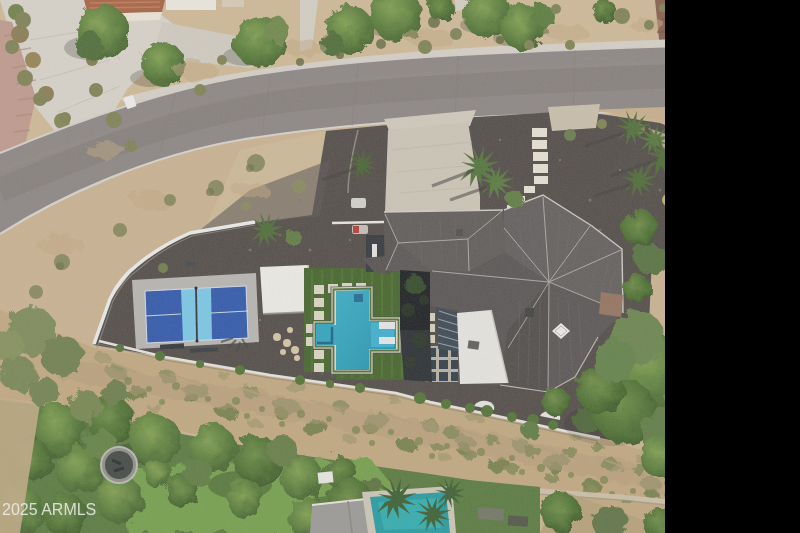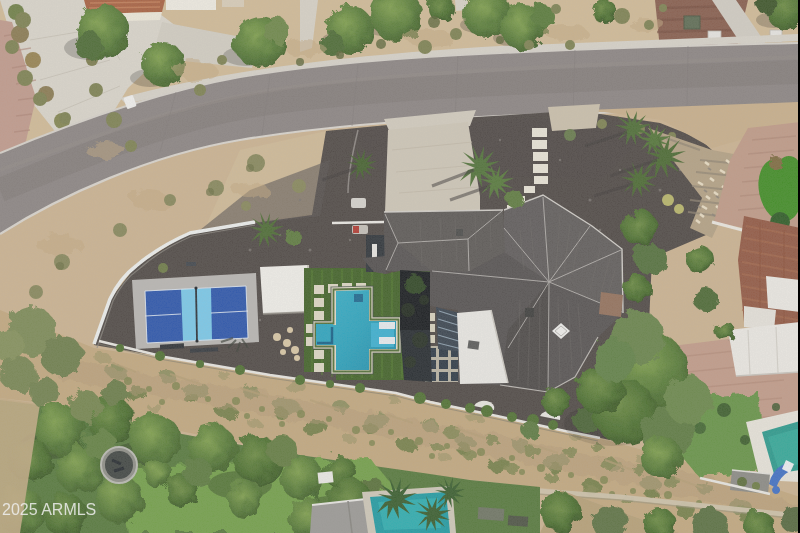--- a/index.html
+++ b/index.html
@@ -1,16 +1,16 @@
 <!DOCTYPE html>
 <html><head>
 <meta charset="utf-8">
 <style>
   html,body{margin:0;padding:0;background:#000;}
-  #stage{position:relative;width:798px;height:533px;overflow:hidden;font-family:"Liberation Sans",sans-serif;}
+  #stage{position:relative;width:665px;height:533px;overflow:hidden;font-family:"Liberation Sans",sans-serif;}
   svg{display:block;}
 </style>
 </head>
 <body>
 <div id="stage">
 <svg width="800" height="533" viewBox="0 0 800 533" xmlns="http://www.w3.org/2000/svg">
 <defs>
   <filter id="rough" x="-20%" y="-20%" width="140%" height="140%">
     <feTurbulence type="fractalNoise" baseFrequency="0.12" numOctaves="3" seed="7" result="n"></feTurbulence>
     <feDisplacementMap in="SourceGraphic" in2="n" scale="9"></feDisplacementMap>

